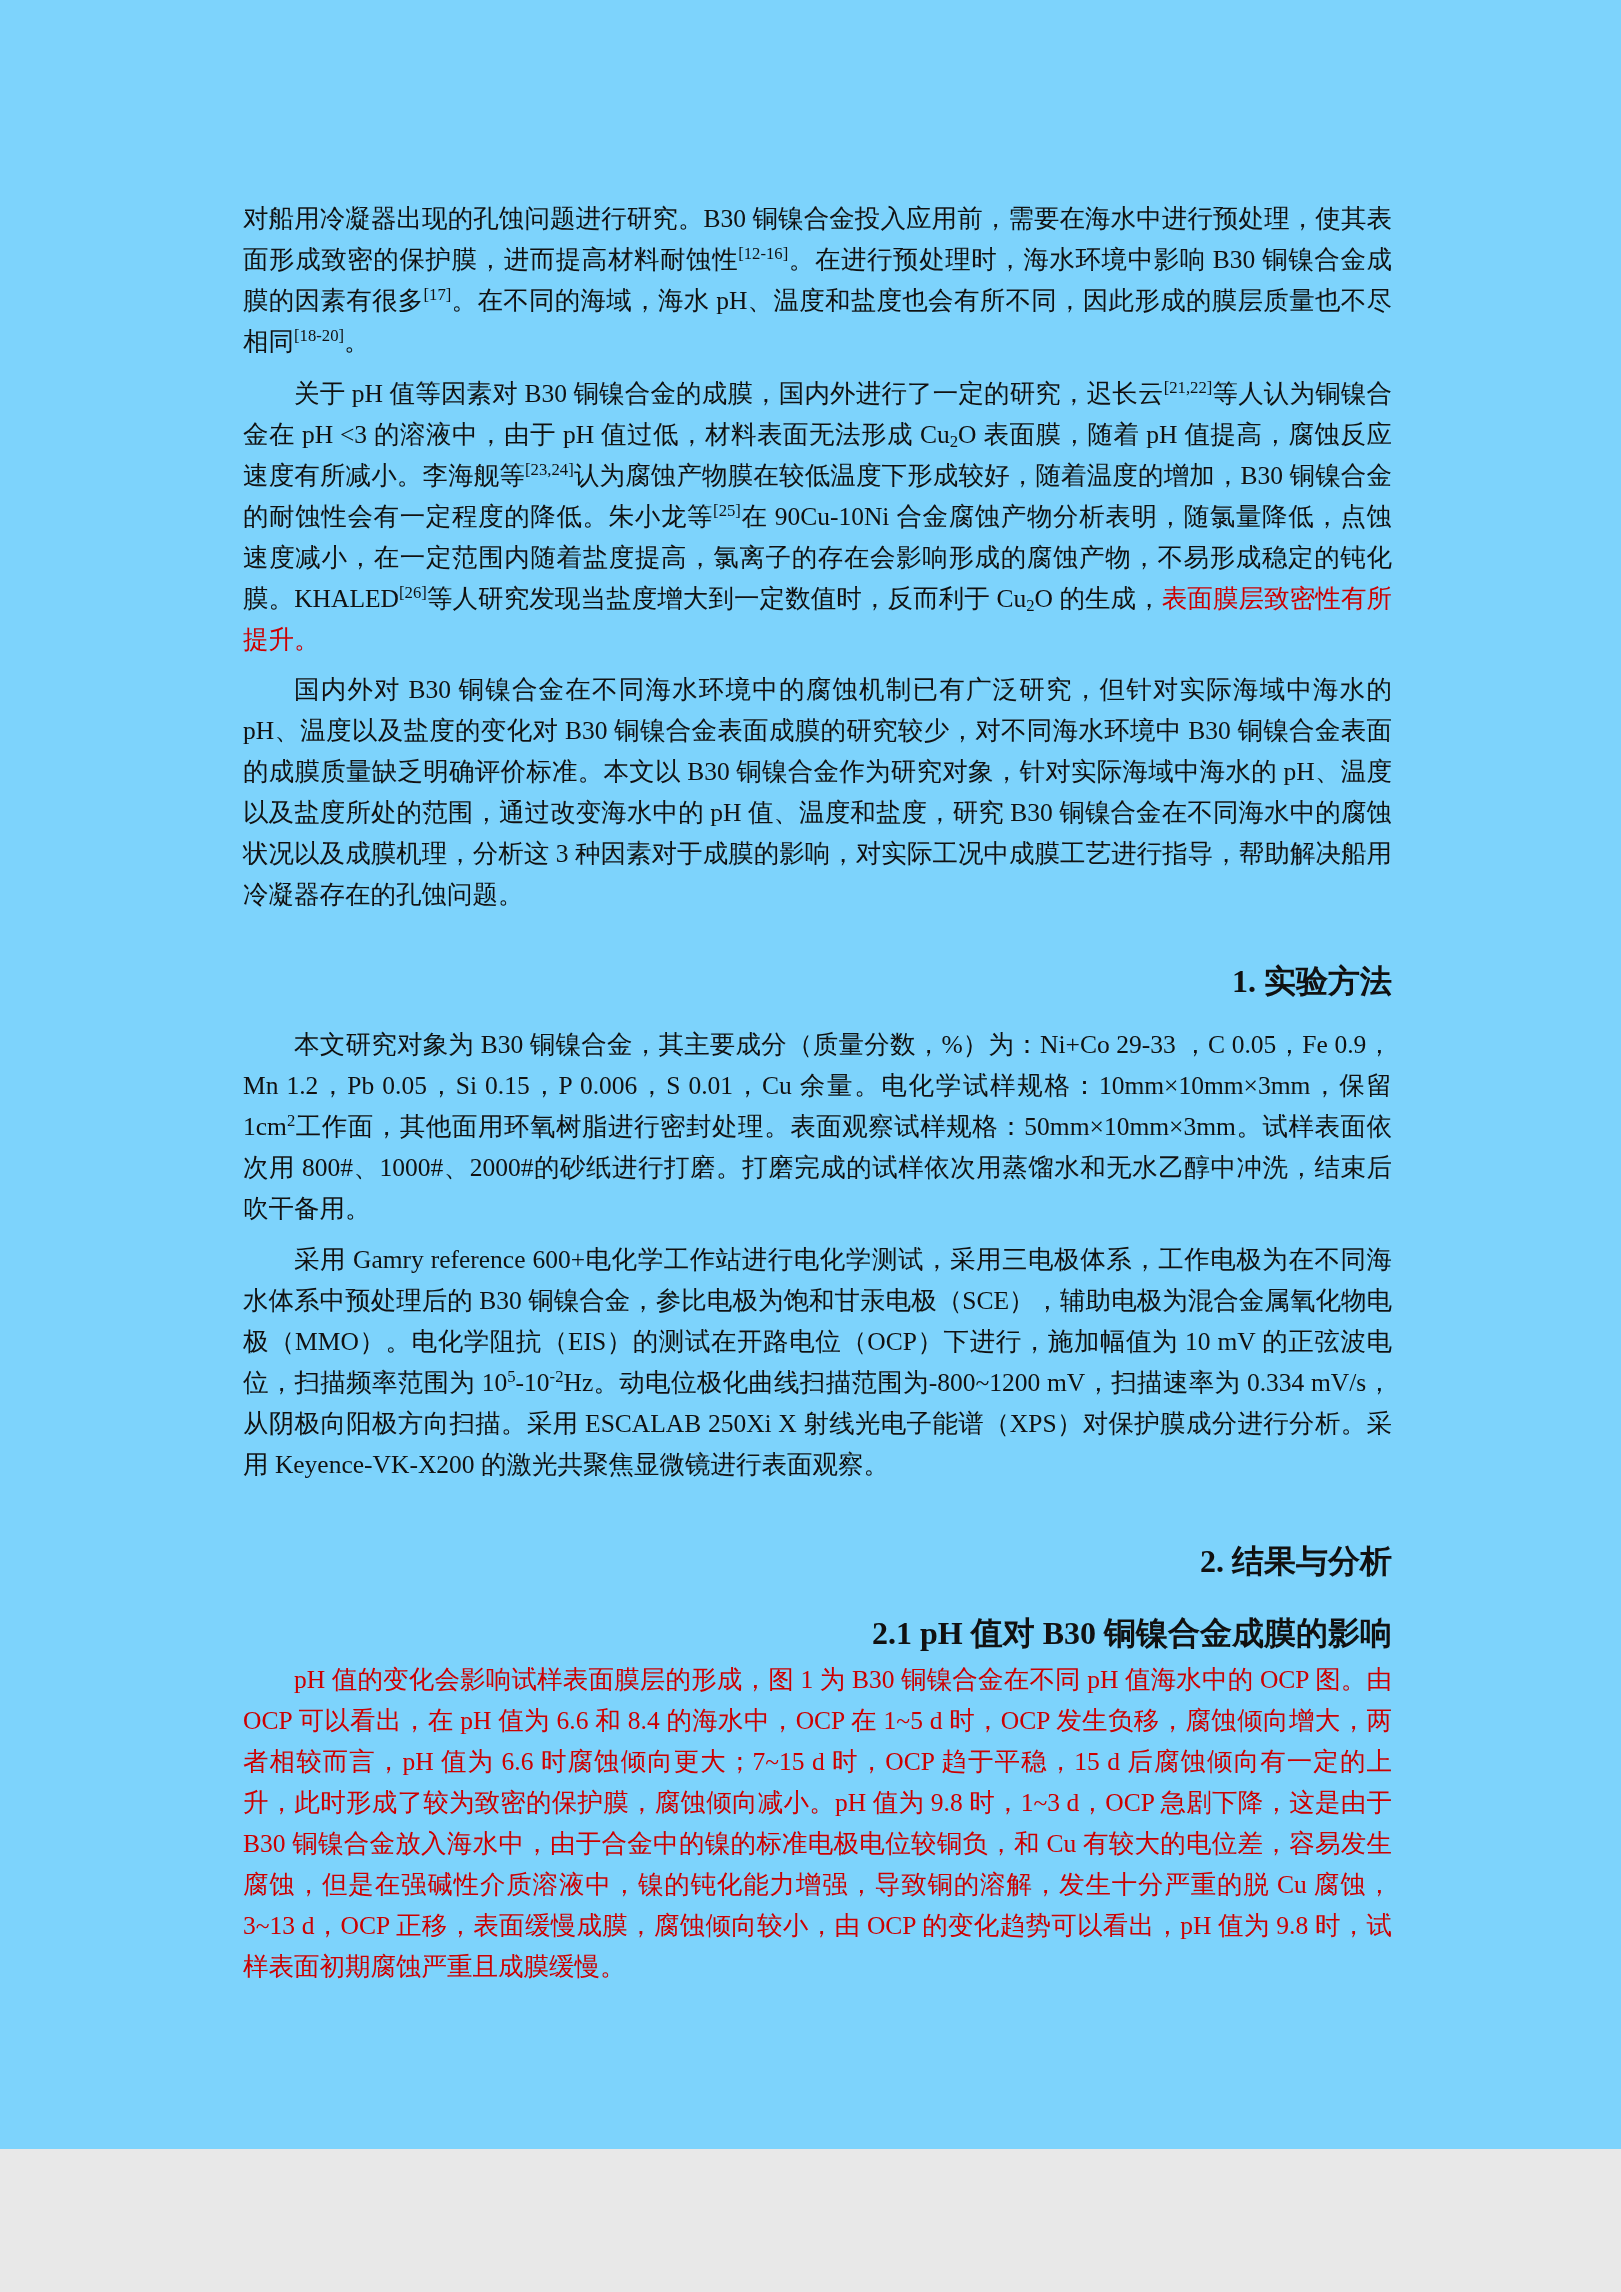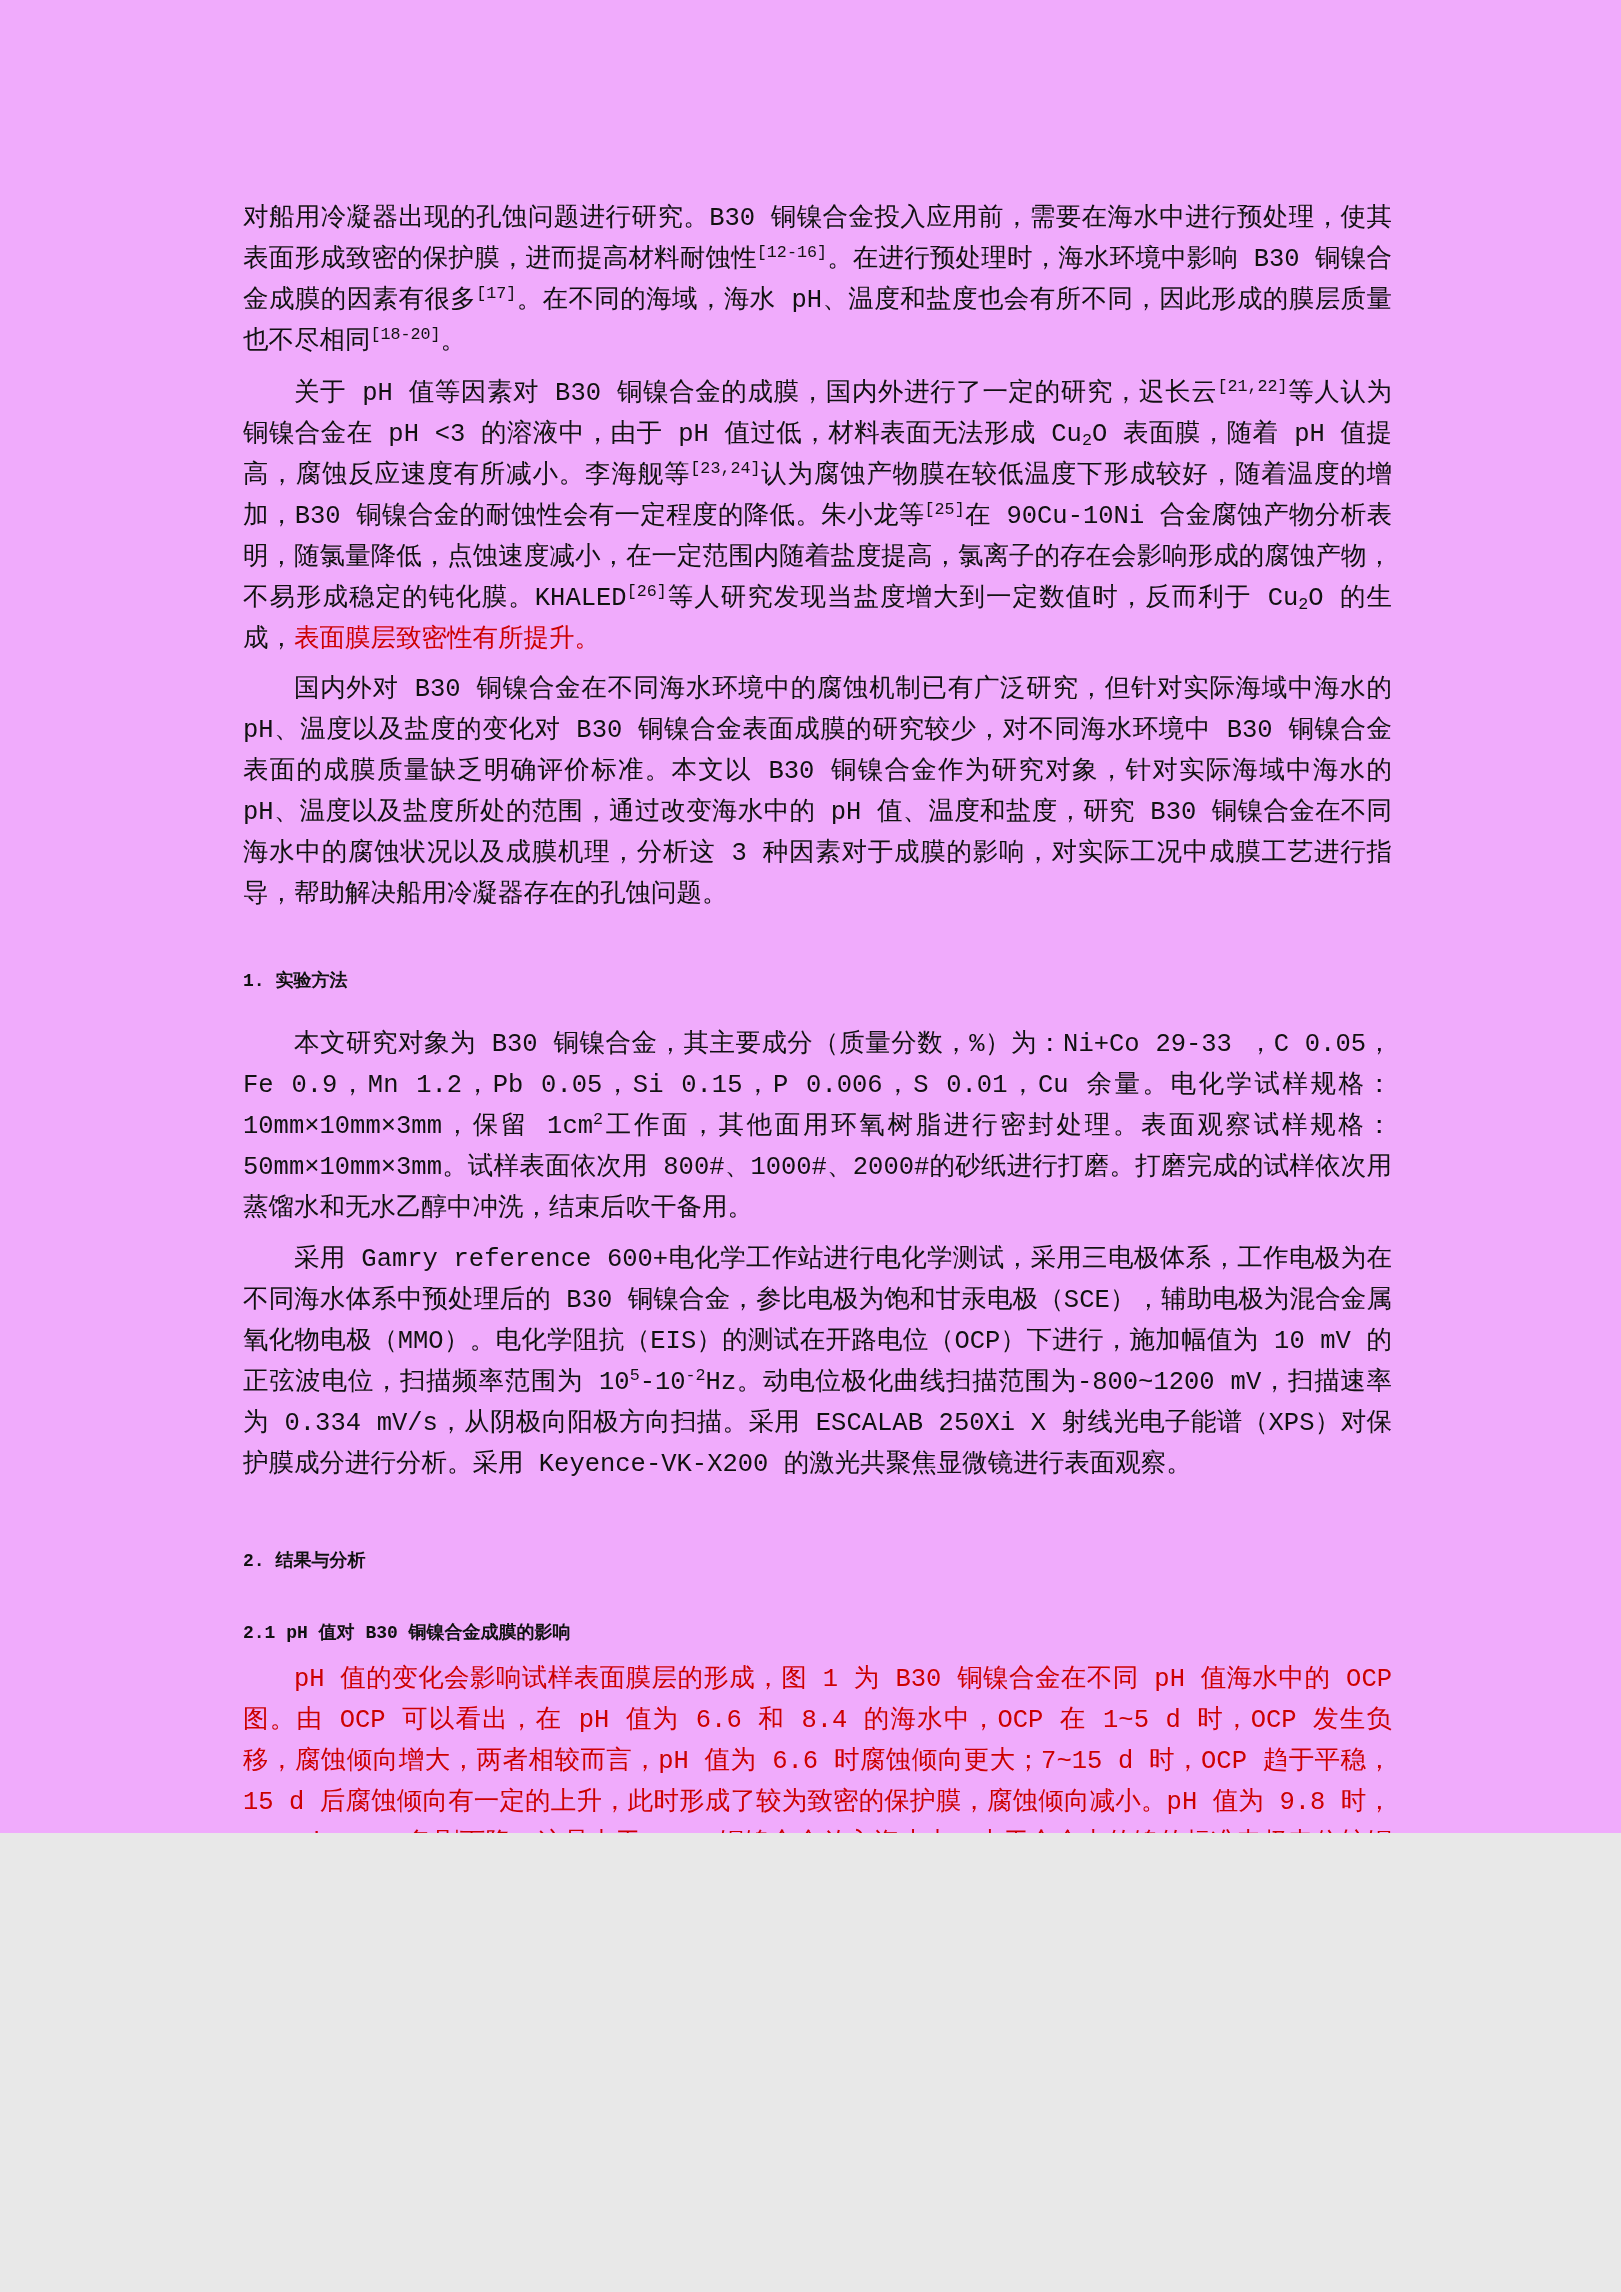--- a/index.html
+++ b/index.html
@@ -3,48 +3,48 @@
 <meta charset="utf-8">
 <style>
   html, body {
     margin: 0;
     padding: 0;
     background: #e8e8e8;
   }
   .page {
     position: relative;
     width: 1621px;
-    height: 1833px;
+    height: 2149px;
     margin: 0 auto;
-    background: #f0abfc;
+    background: #7dd3fc;
     overflow: hidden;
-    font-family: Liberation Mono, monospace;
+    font-family: Liberation Serif, serif;
     color: #111111;
   }
   .doc-body {
     position: absolute;
     left: 243px;
     top: 198px;
     width: 1149px;
   }
   .para {
     font-size: 25.5px;
     line-height: 41px;
     text-align: justify;
     text-justify: inter-ideograph;
     word-break: break-word;
   }
   .para.indent {
     text-indent: 51px;
   }
   .heading {
-    font-size: 18px;
+    font-size: 32px;
     line-height: 41px;
     font-weight: bold;
-    text-align: left;
+    text-align: right;
   }
   sup, sub {
     font-size: 16.7px;
     line-height: 0;
   }
   sup { vertical-align: 8.8px; }
   sub { vertical-align: -3.9px; }
   .red { color: var(--red-accent, #cc0000); }
 </style>
 </head>

